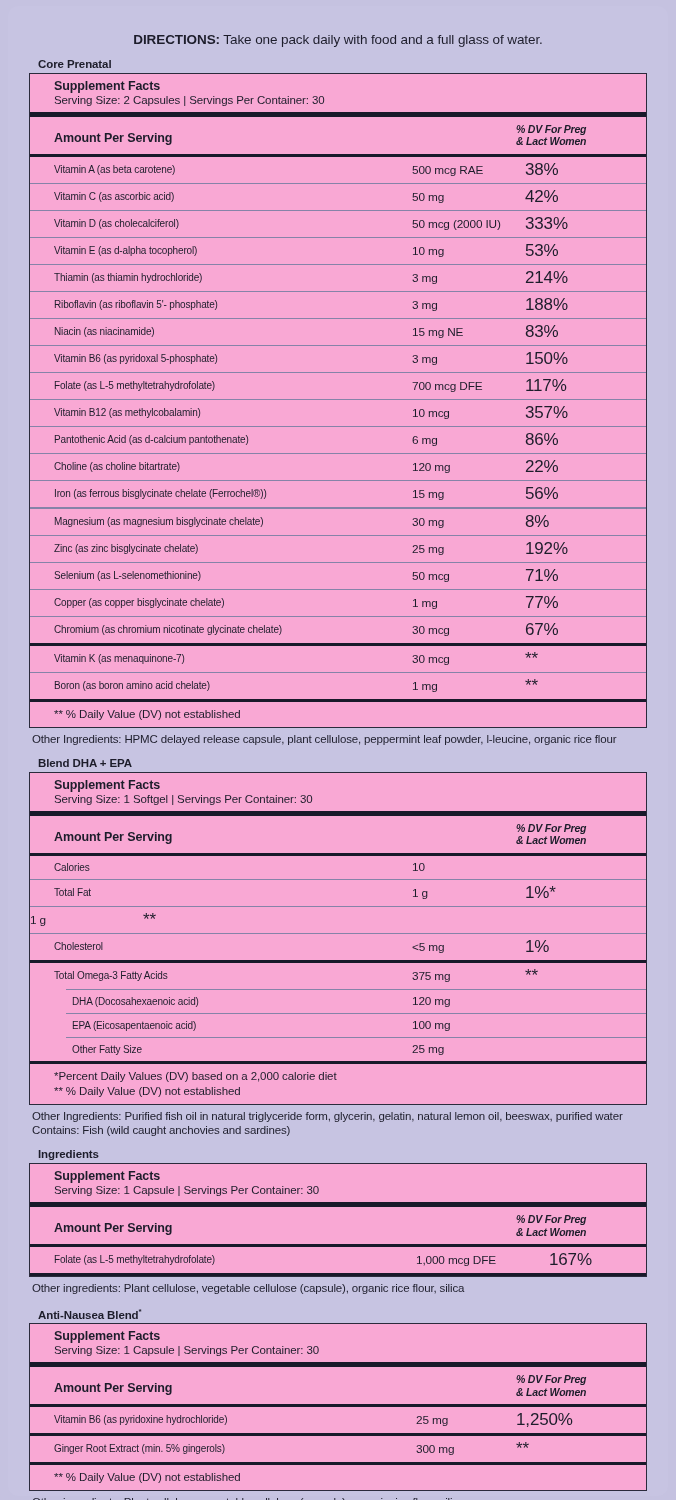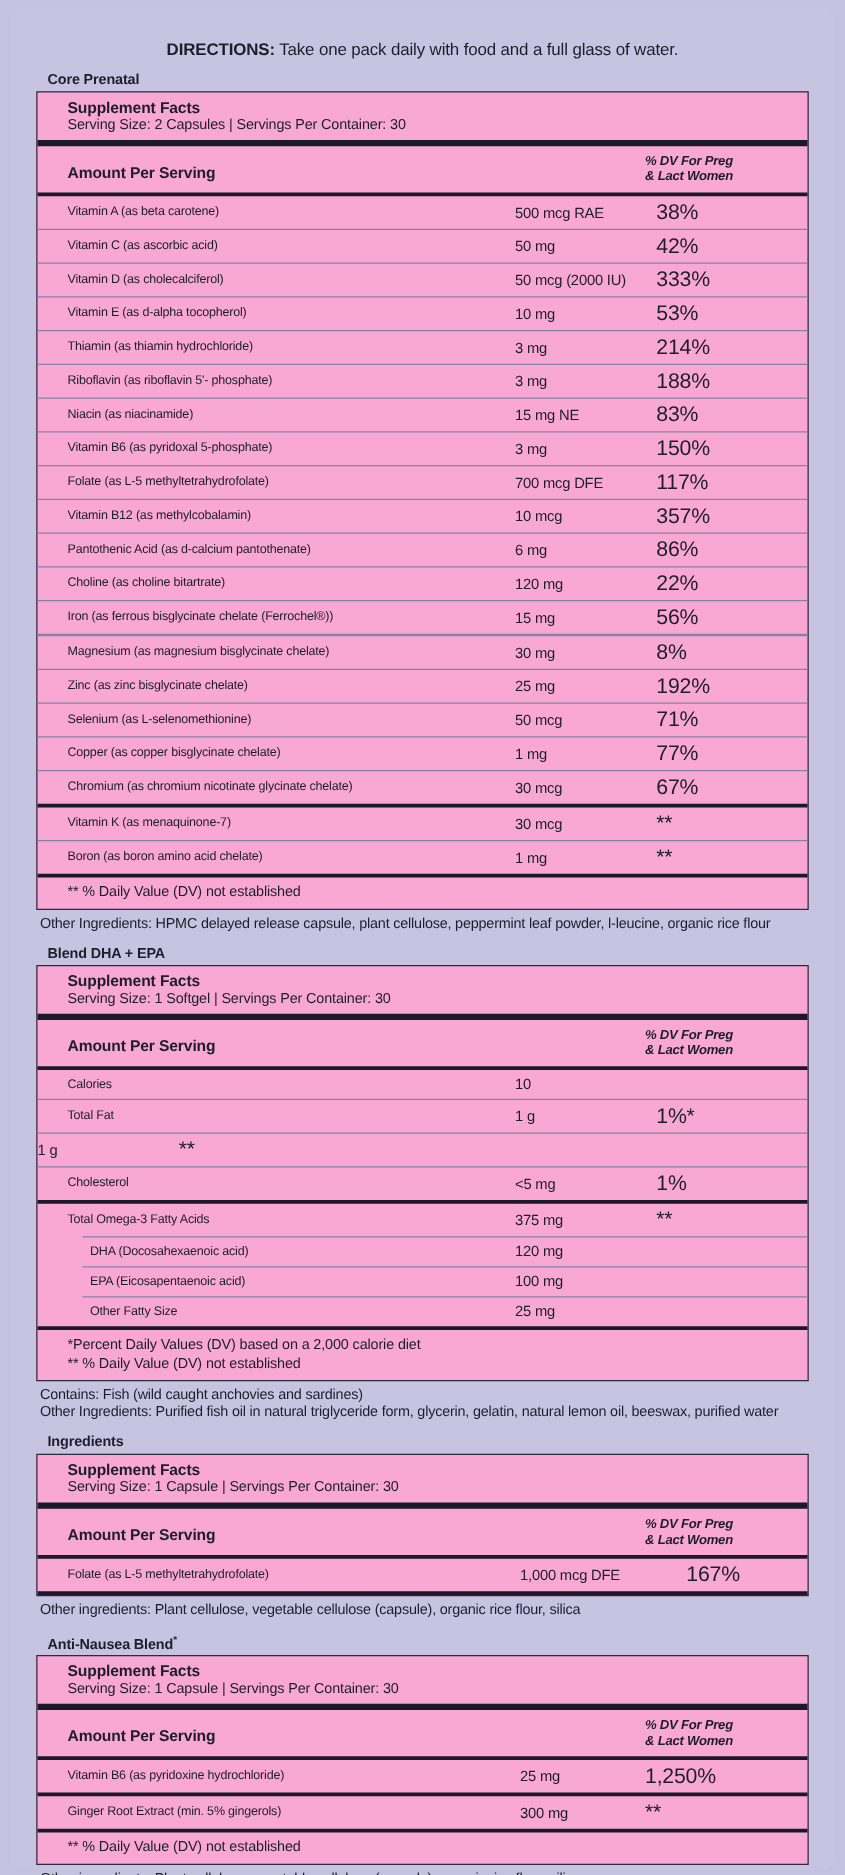--- a/index.html
+++ b/index.html
@@ -361,22 +361,22 @@
             <div class="dv"></div>
           </div>
         </div>
       <div class="rule-med"></div>
       <div class="foot">
         <div>*Percent Daily Values (DV) based on a 2,000 calorie diet</div>
         <div>** % Daily Value (DV) not established</div>
       </div>
     </div>
     <div class="other">
+      <div>Other Ingredients: Purified fish oil in natural triglyceride form, glycerin, gelatin, natural lemon oil, beeswax, purified water</div>
       <div>Contains: Fish (wild caught anchovies and sardines)</div>
-      <div>Other Ingredients: Purified fish oil in natural triglyceride form, glycerin, gelatin, natural lemon oil, beeswax, purified water</div>
     </div>
   </div>
 
   <div class="section">
     <div class="sec-title">Ingredients</div>
     <div class="panel t-mf">
       <div class="sf-head">
         <div class="sf-title">Supplement Facts</div>
         <div class="sf-serving">Serving Size: 1 Capsule  |  Servings Per Container: 30</div>
       </div>

